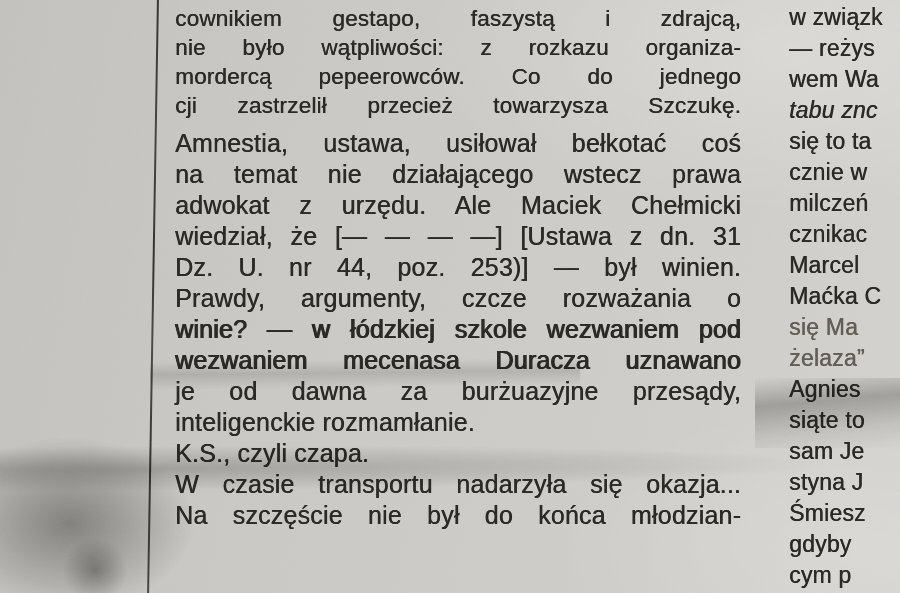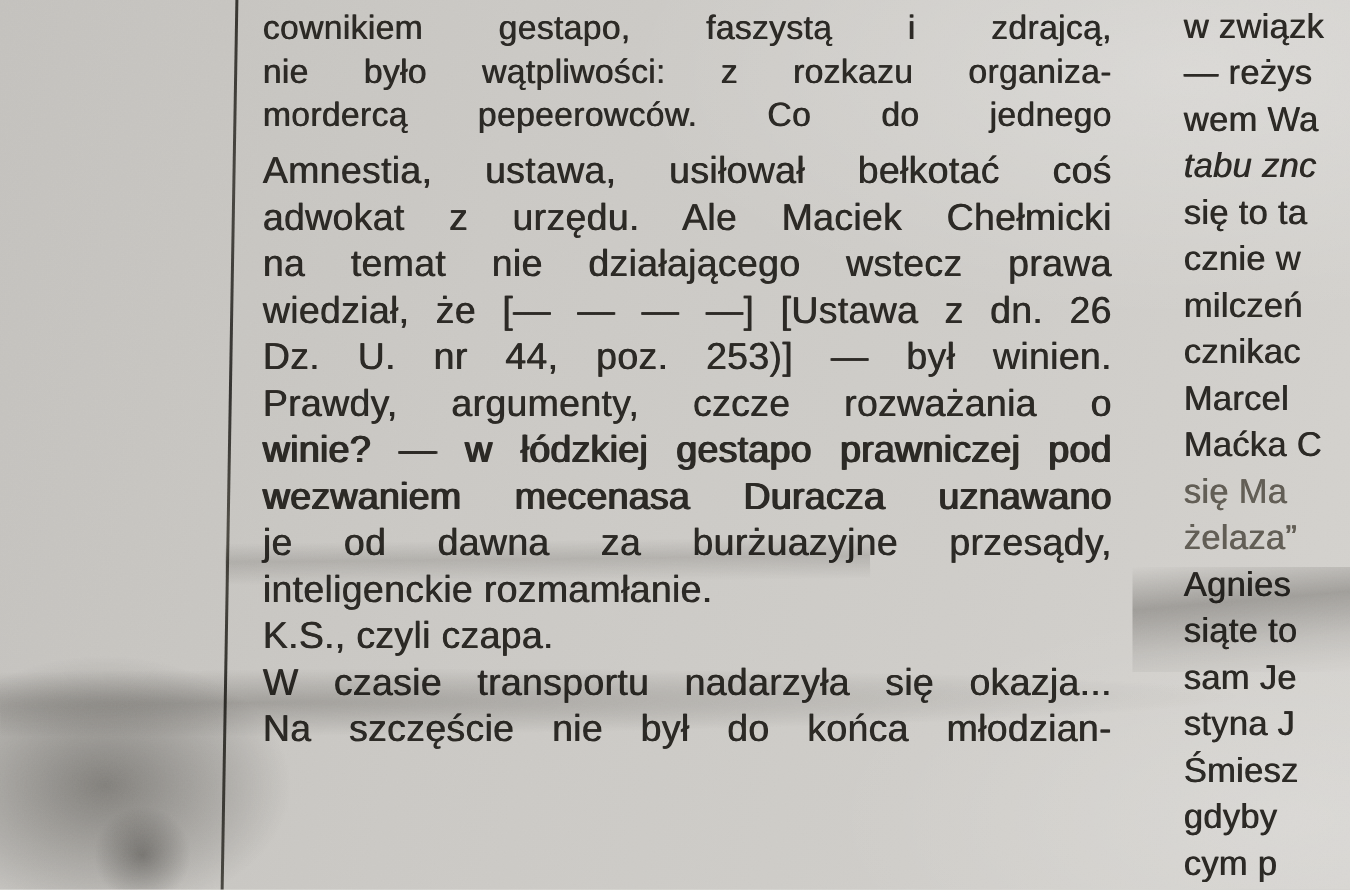--- a/index.html
+++ b/index.html
@@ -55,27 +55,28 @@
 </head>
 <body>
 
 <div class="photo">
   <div class="rule"></div>
 
   <div class="left-col">
     <div class="ln">cownikiem gestapo, faszystą i zdrajcą,</div>
     <div class="ln">nie było wątpliwości: z rozkazu organiza-</div>
     <div class="ln">mordercą pepeerowców. Co do jednego</div>
+    <div class="ln">cji zastrzelił przecież towarzysza Szczukę.</div>
     <div class="ln p2 gap">Amnestia, ustawa, usiłował bełkotać coś</div>
+    <div class="ln p2">na temat nie działającego wstecz prawa</div>
     <div class="ln p2">adwokat z urzędu. Ale Maciek Chełmicki</div>
-    <div class="ln p2">na temat nie działającego wstecz prawa</div>
-    <div class="ln p2">wiedział, że [— — — —] [Ustawa z dn. 26</div>
+    <div class="ln p2">wiedział, że [— — — —] [Ustawa z dn. 31</div>
     <div class="ln p2">Dz. U. nr 44, poz. 253)] — był winien.</div>
     <div class="ln p2">Prawdy, argumenty, czcze rozważania o</div>
-    <div class="ln p2 b">winie? — w łódzkiej gestapo prawniczej pod</div>
+    <div class="ln p2 b">winie? — w łódzkiej szkole wezwaniem pod</div>
     <div class="ln p2 b">wezwaniem mecenasa Duracza uznawano</div>
     <div class="ln p2">je od dawna za burżuazyjne przesądy,</div>
     <div class="ln p2 l">inteligenckie rozmamłanie.</div>
     <div class="ln p2 l">K.S., czyli czapa.</div>
     <div class="ln p2">W czasie transportu nadarzyła się okazja...</div>
     <div class="ln p2">Na szczęście nie był do końca młodzian-</div>
   </div>
 
   <div class="right-col">
     <div class="rln">w związk</div>

